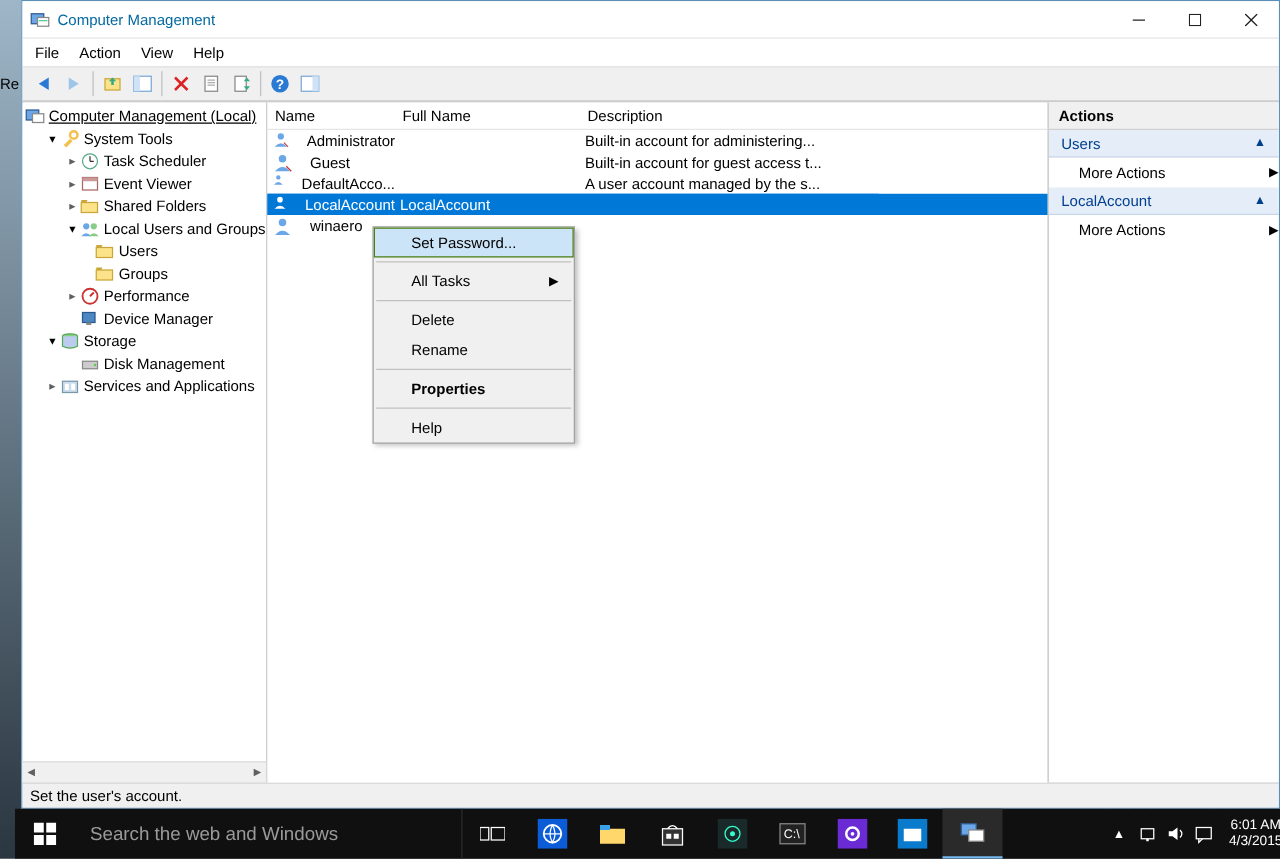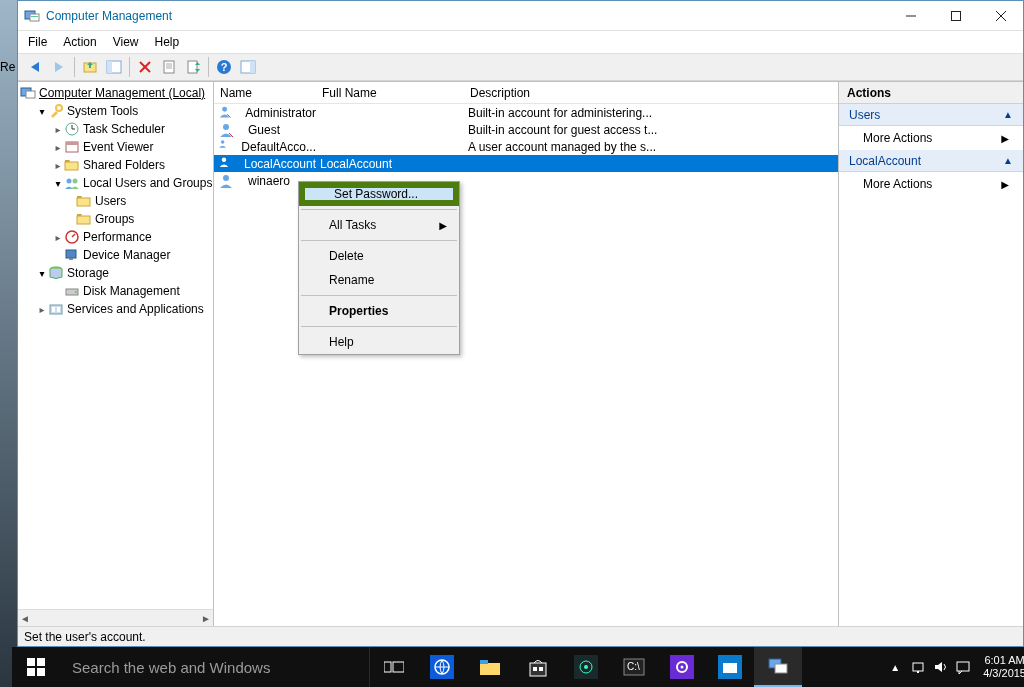--- a/index.html
+++ b/index.html
@@ -61,26 +61,26 @@
   .list-row .c1{width:102px; padding-left:4px; display:flex; align-items:center; gap:14px;}
   .list-row .c2{width:148px; padding-left:4px;}
   .list-row .c3{flex:1; padding-left:4px; white-space:nowrap; overflow:hidden;}
   .list-row.selected { background:#0078d7; color:#fff;}
   .list-row.selected .c1,.list-row.selected .c2,.list-row.selected .c3{color:#fff;}
   .list-sel-overlay{position:absolute; left:0; right:135px; height:17px; background:#0078d7;}
   .actions-pane{width:184px; background:#fff;}
   .actions-header{height:22px; background:#f0f0f0; border-bottom:1px solid #d0d0d0; font-weight:bold; padding-left:8px; display:flex; align-items:center;}
   .action-section{height:22px; background:#e5eef8; border-bottom:1px solid #c9d6e7; display:flex; align-items:center; padding:0 10px; color:#003e8e;}
   .action-section .arrow-up{margin-left:auto; font-size:10px; color:#003e8e;}
-  .action-item{height:24px; display:flex; align-items:center; padding-left:24px; padding-right:14px;}
+  .action-item{height:24px; display:flex; align-items:center; padding-left:24px; padding-right:0;}
   .action-item .arrow-right{margin-left:auto; font-size:10px;}
   .statusbar{height:20px; background:#f0f0f0; border-top:1px solid #d4d4d4; display:flex; align-items:center; padding-left:6px; font-size:12px;}
   .context-menu{position:absolute; left:280px; top:180px; width:162px; background:#f0f0f0; border:1px solid #a0a0a0; box-shadow:2px 2px 4px rgba(0,0,0,0.25); z-index:50;}
   .cm-item{height:24px; display:flex; align-items:center; padding-left:30px; padding-right:12px; font-size:12px;}
-  .cm-item.hover{background:#cce4f7; border:6px solid #4d7c0f; height:24px; padding-left:29px;}
+  .cm-item.hover{background:#cce4f7; border:1px solid #4d7c0f; height:24px; padding-left:29px;}
   .cm-sep{height:1px; background:#c0c0c0; margin:3px 2px;}
   .cm-item .sub-arrow{margin-left:auto; font-size:10px;}
   .cm-item.bold{font-weight:bold;}
   
   .taskbar{position:absolute; left:12px; bottom:0; width:1024px; height:40px; background:#101010; display:flex; align-items:center;}
   .start-btn{width:48px; height:40px; display:flex; align-items:center; justify-content:center;}
   .search-box{width:310px; height:40px; display:flex; align-items:center; color:#9a9a9a; font-size:15px; padding-left:12px; border-right:1px solid #2a2a2a;}
   .task-icons{display:flex; height:40px;}
   .tb-icon{width:48px; height:40px; display:flex; align-items:center; justify-content:center;}
   .tb-icon.active{background:#2a2a2a; border-bottom:2px solid #76b9ed;}

